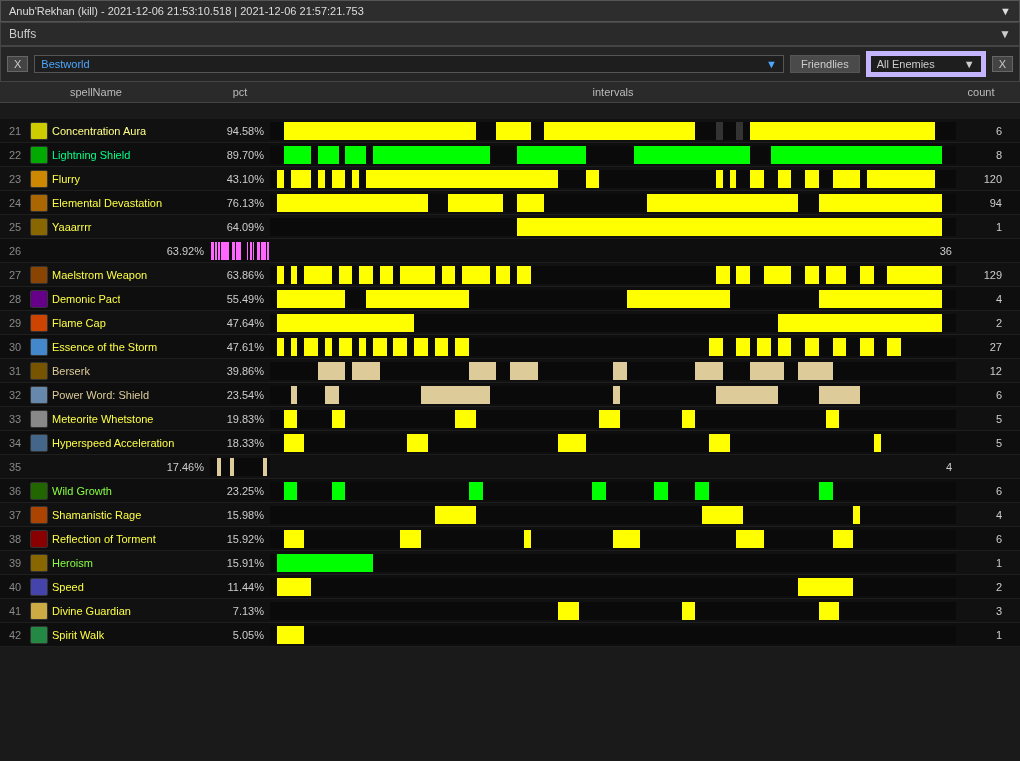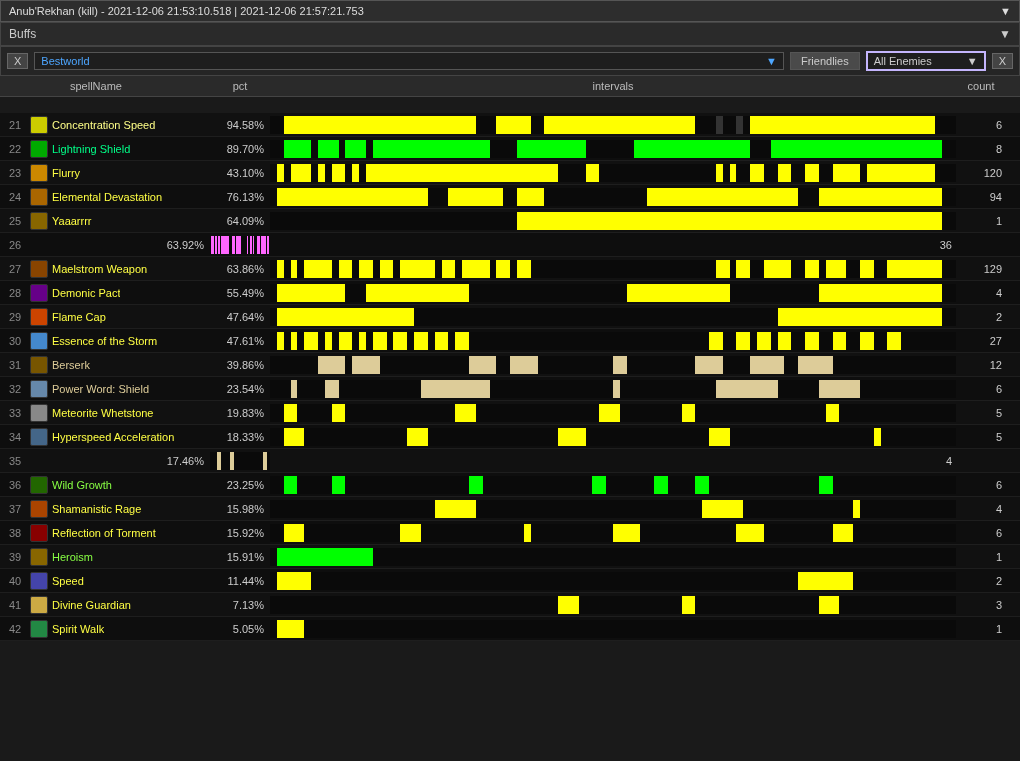--- a/index.html
+++ b/index.html
@@ -65,21 +65,21 @@
       color: #ccc;
       padding: 2px 10px;
       cursor: pointer;
       font-size: 11px;
     }
     .filter-btn.active {
       background: #4a4a4a;
     }
     .enemies-select {
       background: #1e1e1e;
-      border: 2px solid #c4b5fd;
+      border: 5px solid #c4b5fd;
       color: #ccc;
       padding: 2px 6px;
       font-size: 11px;
       display: flex;
       align-items: center;
       justify-content: space-between;
       min-width: 120px;
     }
     .table-header {
       display: grid;
@@ -194,21 +194,21 @@
   <div>count</div>
   <div></div>
 </div>
 
 <div class="table-container" id="table-body" style="position: relative;">
 
 <div class="table-row">
       <div class="row-num">21</div>
       <div class="spell-cell">
         <div class="spell-icon" style="background: rgb(204, 204, 0); border: 1px solid rgb(51, 51, 51);"></div>
-        <span class="spell-name" style="color: rgb(255, 255, 136);">Concentration Speed</span>
+        <span class="spell-name" style="color: rgb(255, 255, 136);">Concentration Aura</span>
       </div>
       <div class="pct-cell">94.58%</div>
       <div class="intervals-cell">
         <div class="interval-bar" style="left: 2%; width: 28%; background: rgb(255, 255, 0);"></div>
         <div class="interval-bar" style="left: 33%; width: 5%; background: rgb(255, 255, 0);"></div>
         <div class="interval-bar" style="left: 40%; width: 22%; background: rgb(255, 255, 0);"></div>
         <div class="interval-bar" style="left: 65%; width: 1%; background: rgb(51, 51, 51);"></div>
         <div class="interval-bar" style="left: 68%; width: 1%; background: rgb(51, 51, 51);"></div>
         <div class="interval-bar" style="left: 70%; width: 27%; background: rgb(255, 255, 0);"></div>
       </div>

